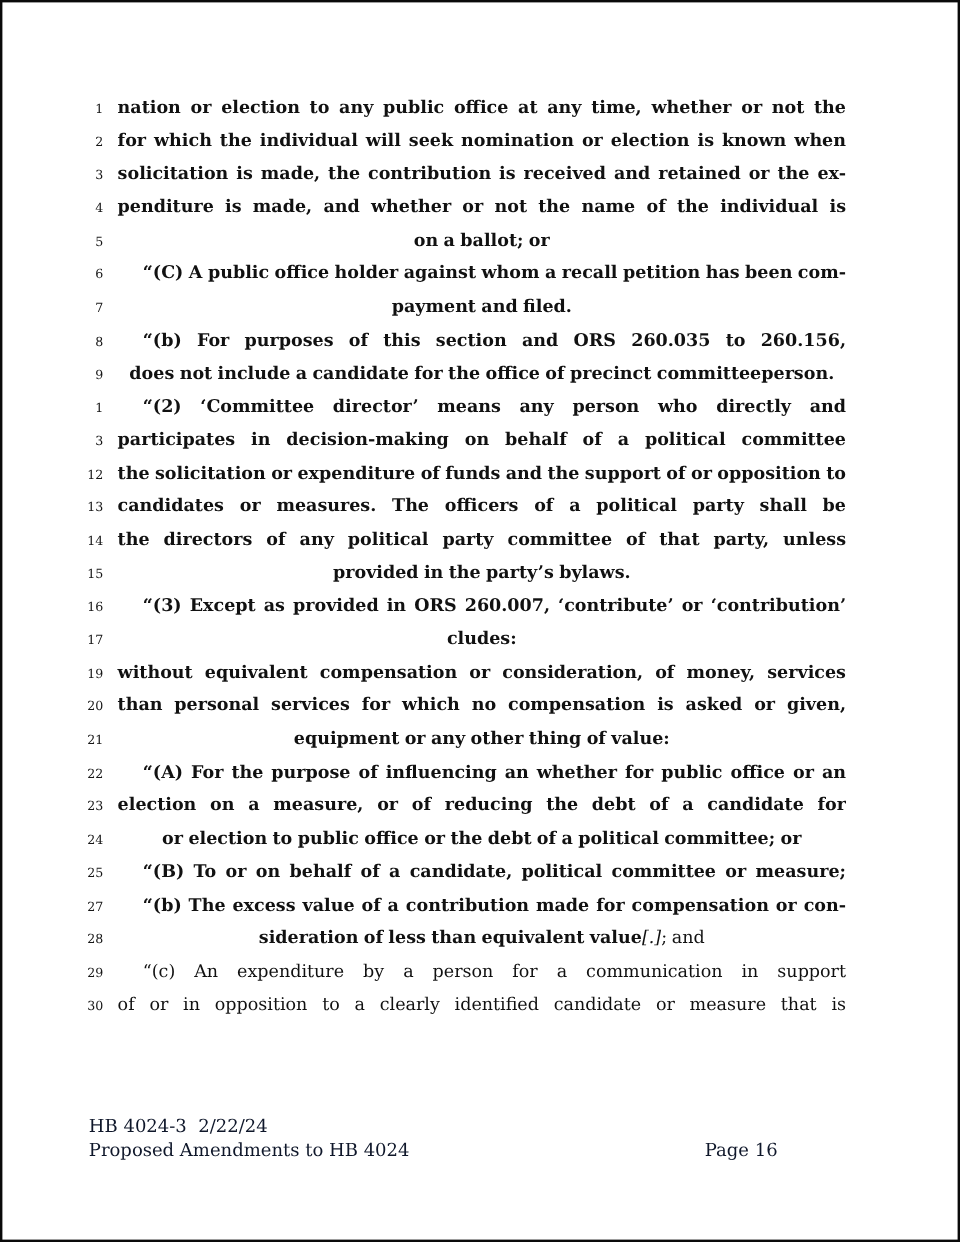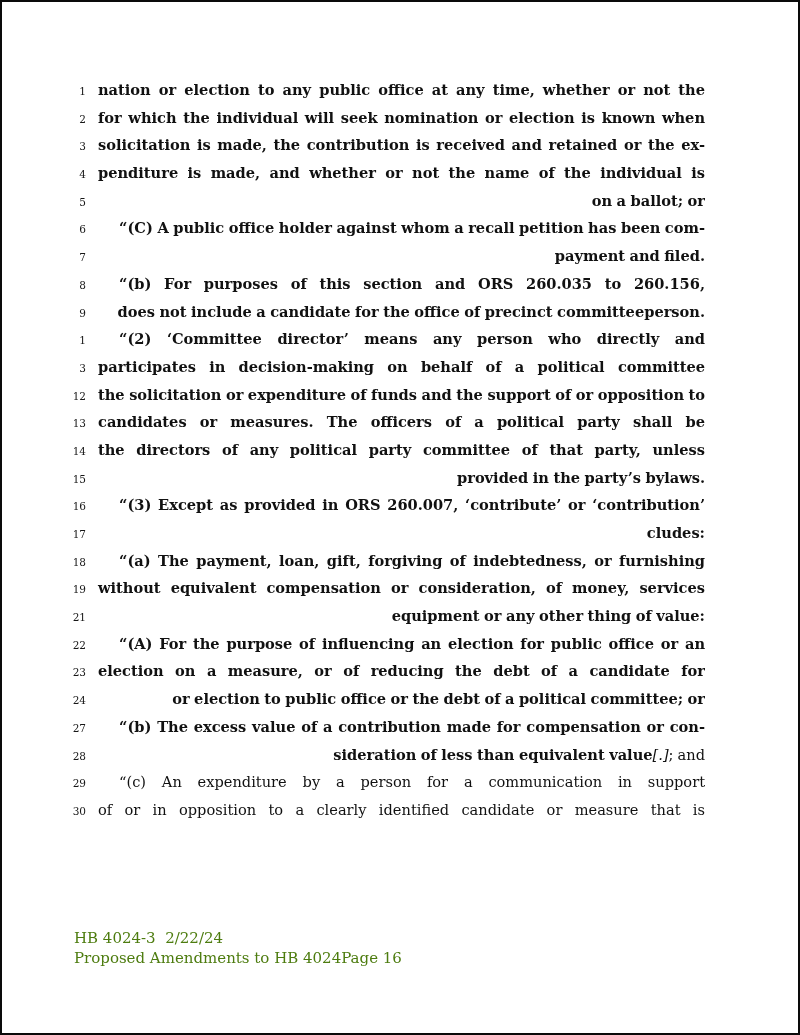--- a/index.html
+++ b/index.html
@@ -37,47 +37,47 @@
     font-size: 10.5px;
     line-height: 27.7px;
     color: #161616;
   }
   .line-text {
     flex: 1;
     margin-left: 12px;
     font-size: 14.6px;
     line-height: 27.7px;
     word-spacing: -0.6px;
-    text-align: right;
+    text-align: center;
   }
   .line-text.justify {
     text-align: justify;
     text-align-last: justify;
   }
   .line-text.indent {
     text-indent: 21px;
   }
   .seg-normal { font-weight: bold; font-style: normal; margin-top: 14px; }
   .seg-bold   { font-weight: normal;   font-style: normal; }
   .seg-italic { font-weight: normal; font-style: italic; }
   .page-footer {
     position: absolute;
     left: 72px;
     top: 926px;
     width: 574px;
     font-size: 15px;
     line-height: 20px;
-    color: #4d7c0f;
+    color: #0f172a;
   }
   .footer-line1 {
     white-space: pre;
   }
   .footer-line2 {
     display: flex;
-    justify-content: flex-start;
+    justify-content: space-between;
   }
 </style>
 </head>
 <body>
 
 <div class="page">
 
   <div class="doc-body">
       <div class="line-row">
         <span class="line-num">1</span>
@@ -141,42 +141,46 @@
       </div>
       <div class="line-row">
         <span class="line-num">16</span>
         <span class="line-text justify indent"><span class="seg-normal">“(3) Except as provided in ORS 260.007, ‘contribute’ or ‘contribution’ in-</span></span>
       </div>
       <div class="line-row">
         <span class="line-num">17</span>
         <span class="line-text"><span class="seg-normal">cludes:</span></span>
       </div>
       <div class="line-row">
-        <span class="line-num">18</span>
-        <span class="line-text justify indent"><span class="seg-normal">“(a) The payment, loan, gift, forgiving of indebtedness, or furnishing</span></span>
-      </div>
-      <div class="line-row">
         <span class="line-num">19</span>
         <span class="line-text justify"><span class="seg-normal">without equivalent compensation or consideration, of money, services other</span></span>
       </div>
       <div class="line-row">
+        <span class="line-num">20</span>
+        <span class="line-text justify"><span class="seg-normal">than personal services for which no compensation is asked or given, supplies,</span></span>
+      </div>
+      <div class="line-row">
         <span class="line-num">21</span>
         <span class="line-text"><span class="seg-normal">equipment or any other thing of value:</span></span>
       </div>
       <div class="line-row">
         <span class="line-num">22</span>
-        <span class="line-text justify indent"><span class="seg-normal">“(A) For the purpose of influencing an election for public office or an</span></span>
+        <span class="line-text justify indent"><span class="seg-normal">“(A) For the purpose of influencing an whether for public office or an</span></span>
       </div>
       <div class="line-row">
         <span class="line-num">23</span>
         <span class="line-text justify"><span class="seg-normal">election on a measure, or of reducing the debt of a candidate for nomination</span></span>
       </div>
       <div class="line-row">
         <span class="line-num">24</span>
         <span class="line-text"><span class="seg-normal">or election to public office or the debt of a political committee; or</span></span>
+      </div>
+      <div class="line-row">
+        <span class="line-num">25</span>
+        <span class="line-text justify indent"><span class="seg-normal">“(B) To or on behalf of a candidate, political committee or measure;</span></span>
       </div>
       <div class="line-row">
         <span class="line-num">27</span>
         <span class="line-text justify indent"><span class="seg-normal">“(b) The excess value of a contribution made for compensation or con-</span></span>
       </div>
       <div class="line-row">
         <span class="line-num">28</span>
         <span class="line-text"><span class="seg-normal">sideration of less than equivalent value</span><span class="seg-italic">[.]</span><span class="seg-bold">; and</span></span>
       </div>
       <div class="line-row">

